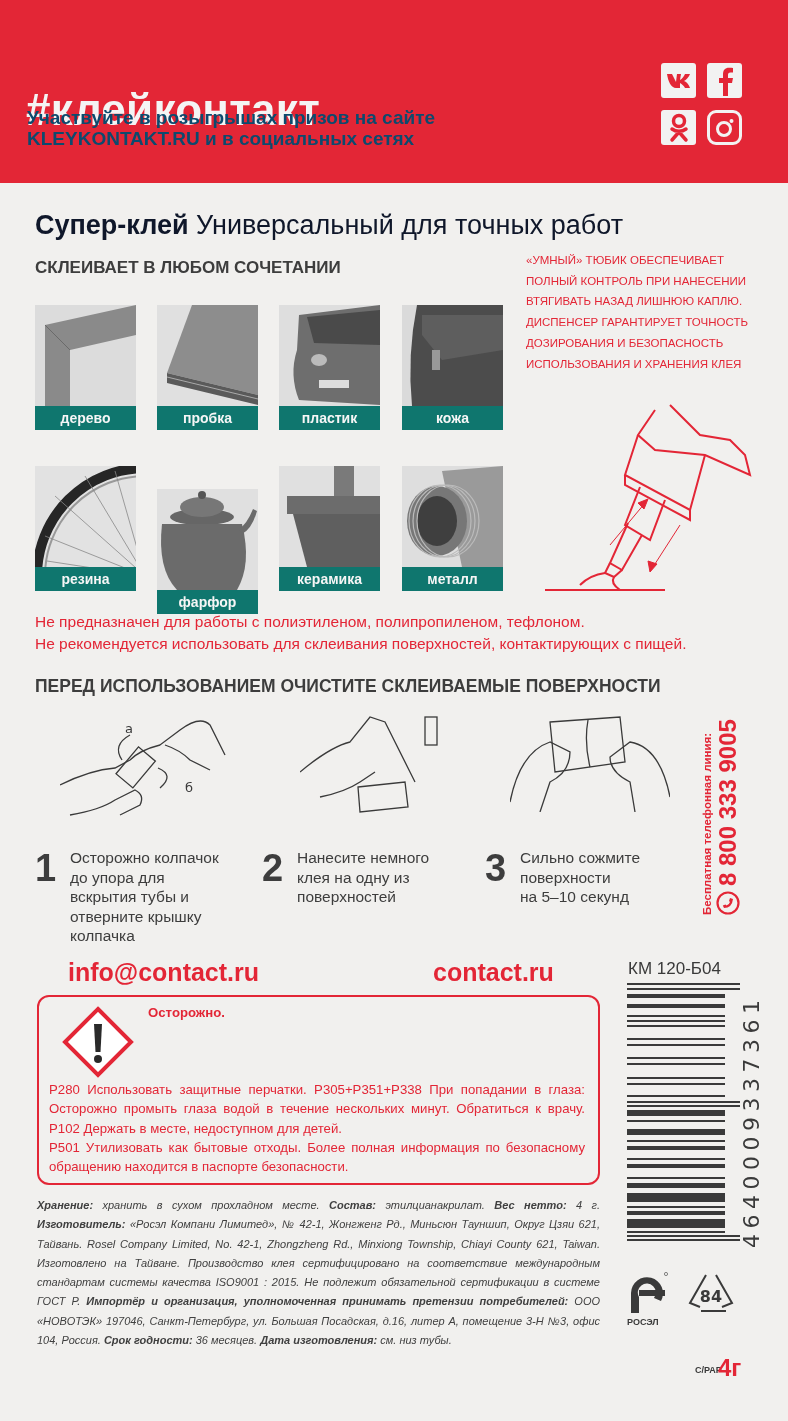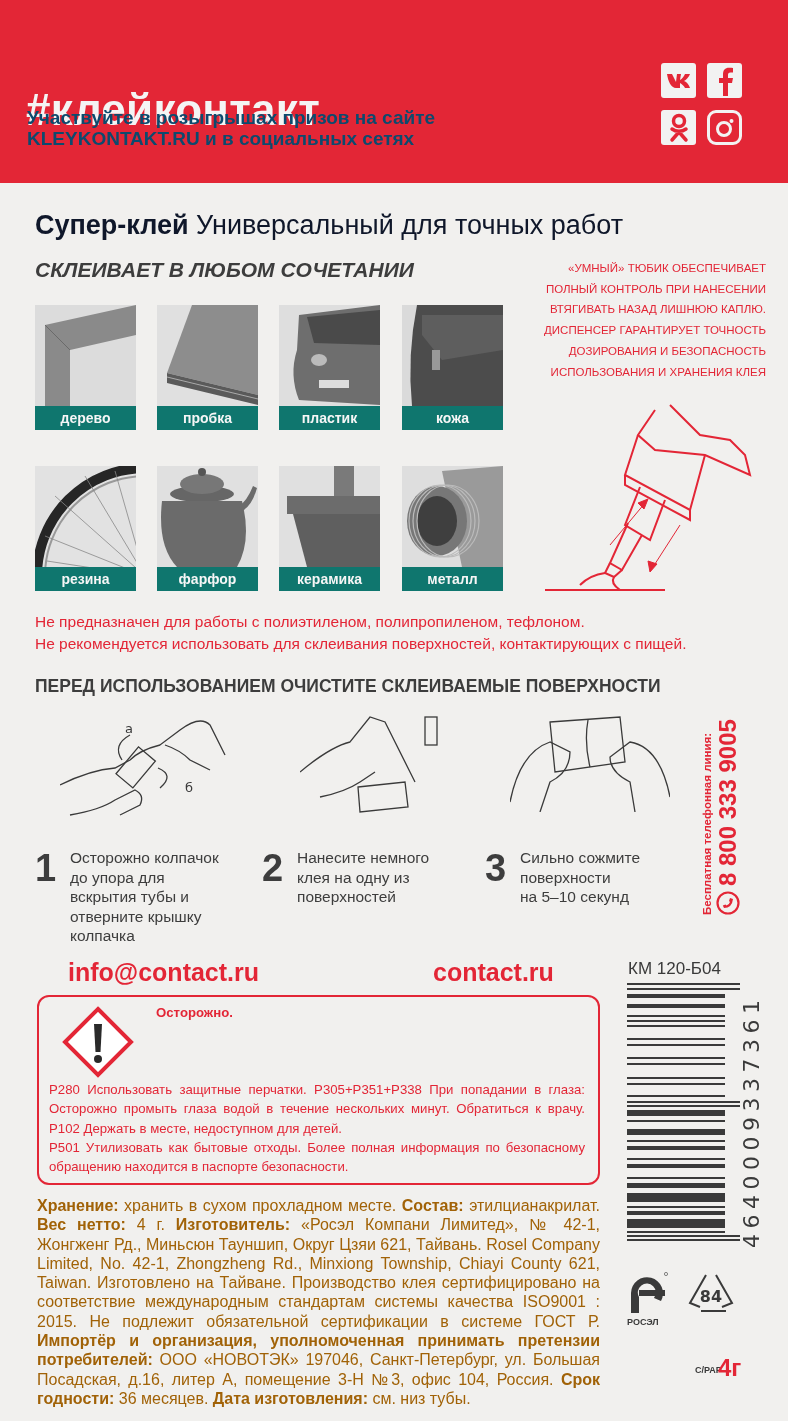--- a/index.html
+++ b/index.html
@@ -15,22 +15,22 @@
   
   .header { left: 0; top: 0; width: 788px; height: 183px; background: #e32636; }
   .hashtag { left: 26px; top: 50px; font-size: 44px; font-weight: bold; color: #f4f4f4; letter-spacing: 0.3px; line-height: 50px; margin-top: 35px; }
   .promo { left: 27px; top: 107px; font-size: 19px; font-weight: bold; color: #0c4a6e; line-height: 21px; }
   .soc { width: 35px; height: 35px; background: #f2f2f2; border-radius: 3px; display: flex; align-items: center; justify-content: center; }
   .soc svg { display: block; }
 
   
   .title { left: 35px; top: 208px; font-size: 27px; color: #0f172a; line-height: 34px; }
   .title b { font-weight: bold; }
-  .subhead { left: 35px; top: 258px; font-size: 21px; font-weight: bold; color: #3d3d3d; font-style: italic; }
-  .smart { right: 22px; top: 258px; width: 240px; text-align: right; font-size: 11.5px; color: #e32636; line-height: 20.7px; text-transform: uppercase; }
+  .subhead { left: 35px; top: 258px; font-size: 17px; font-weight: bold; color: #3d3d3d; }
+  .smart { right: 22px; top: 250px; width: 240px; font-size: 11.5px; color: #e32636; line-height: 20.7px; text-transform: uppercase; }
 
   
   .tile { width: 101px; height: 125px; background: #d4d4d4; overflow: hidden; }
   .tile .pic { position: absolute; left: 0; top: 0; width: 101px; height: 101px; }
   .tile .lbl { position: absolute; left: 0; bottom: 0; width: 101px; height: 24px; background: #0f766e; color: #f6f6f6; font-weight: bold; font-size: 14px; text-align: center; line-height: 24px; }
 
   .warn-red { left: 35px; top: 611px; font-size: 15.5px; color: #e32636; line-height: 22px; }
   .prep { left: 35px; top: 676px; font-size: 17.5px; font-weight: bold; color: #3d3d3d; }
 
   .step-num { font-size: 38px; font-weight: bold; color: #3d3d3d; line-height: 40px; }
@@ -38,23 +38,23 @@
 
   .hotline { left: 700px; top: 675px; width: 50px; height: 240px; }
   .hotline .rot { position: absolute; left: 0; top: 240px; transform-origin: 0 0; transform: rotate(-90deg); width: 240px; height: 50px; }
   .hl-label { font-size: 11.5px; font-weight: bold; color: #e32636; line-height: 14px; white-space: nowrap; }
   .hl-num { font-size: 24px; font-weight: bold; color: #e32636; line-height: 28px; white-space: nowrap; display: flex; align-items: center; gap: 5px; }
 
   .contact { font-size: 25px; font-weight: bold; color: #e32636; line-height: 30px; }
 
   .warnbox { left: 37px; top: 995px; width: 563px; height: 190px; border: 2.5px solid #e32636; border-radius: 12px; }
   .wb-text { color: #e32636; font-size: 13.2px; line-height: 19.3px; text-align: justify; }
-  .wb-title { font-weight: bold; margin-left: 8px; }
-
-  .info { left: 37px; top: 1196px; width: 563px; font-size: 16px; line-height: 19.3px; color: #a16207; text-align: justify; }
+  .wb-title { font-weight: bold; }
+
+  .info { left: 37px; top: 1196px; width: 563px; font-size: 11px; line-height: 19.3px; color: #404040; text-align: justify; font-style: italic; }
   .info b { font-weight: bold; }
 
   .km { left: 628px; top: 959px; font-size: 17px; color: #3a3a3a; }
   .barcode { left: 627px; top: 983px; width: 115px; height: 270px; }
   .bc-digits { left: 740px; top: 990px; width: 24px; height: 258px; }
   .bc-digits .rot { position: absolute; left: 0; top: 258px; transform-origin: 0 0; transform: rotate(-90deg); width: 258px; height: 24px; font-size: 22px; letter-spacing: 5.5px; color: #3a3a3a; line-height: 24px; white-space: nowrap; font-family: "DejaVu Sans", sans-serif; }
 
   .rosel { left: 627px; top: 1271px; }
   .rosel-lbl { left: 627px; top: 1317px; font-size: 9px; font-weight: bold; color: #3a3a3a; }
   .recycle { left: 686px; top: 1271px; }
@@ -151,21 +151,21 @@
       <g stroke="#888" stroke-width="0.8">
         <line x1="110" y1="110" x2="20" y2="30"></line>
         <line x1="110" y1="110" x2="50" y2="10"></line>
         <line x1="110" y1="110" x2="10" y2="70"></line>
         <line x1="110" y1="110" x2="80" y2="5"></line>
         <line x1="110" y1="110" x2="12" y2="95"></line>
       </g>
     </svg>
   <div class="lbl">резина</div>
 </div>
-<div class="abs tile" style="left:157px;top:466px;">
+<div class="abs tile" style="left:157px;top:489px;">
   <svg class="pic" viewBox="0 0 101 101">
       <rect width="101" height="101" fill="#e0e0e0"></rect>
       <ellipse cx="45" cy="28" rx="32" ry="8" fill="#666"></ellipse>
       <ellipse cx="45" cy="18" rx="22" ry="10" fill="#777"></ellipse>
       <circle cx="45" cy="6" r="4" fill="#555"></circle>
       <path d="M5 35 Q0 80 20 101 L80 101 Q95 75 85 35 Z" fill="#6b6b6b"></path>
       <path d="M85 45 Q95 40 100 22 L96 20 Q90 35 82 40 Z" fill="#6b6b6b"></path>
     </svg>
   <div class="lbl">фарфор</div>
 </div>

